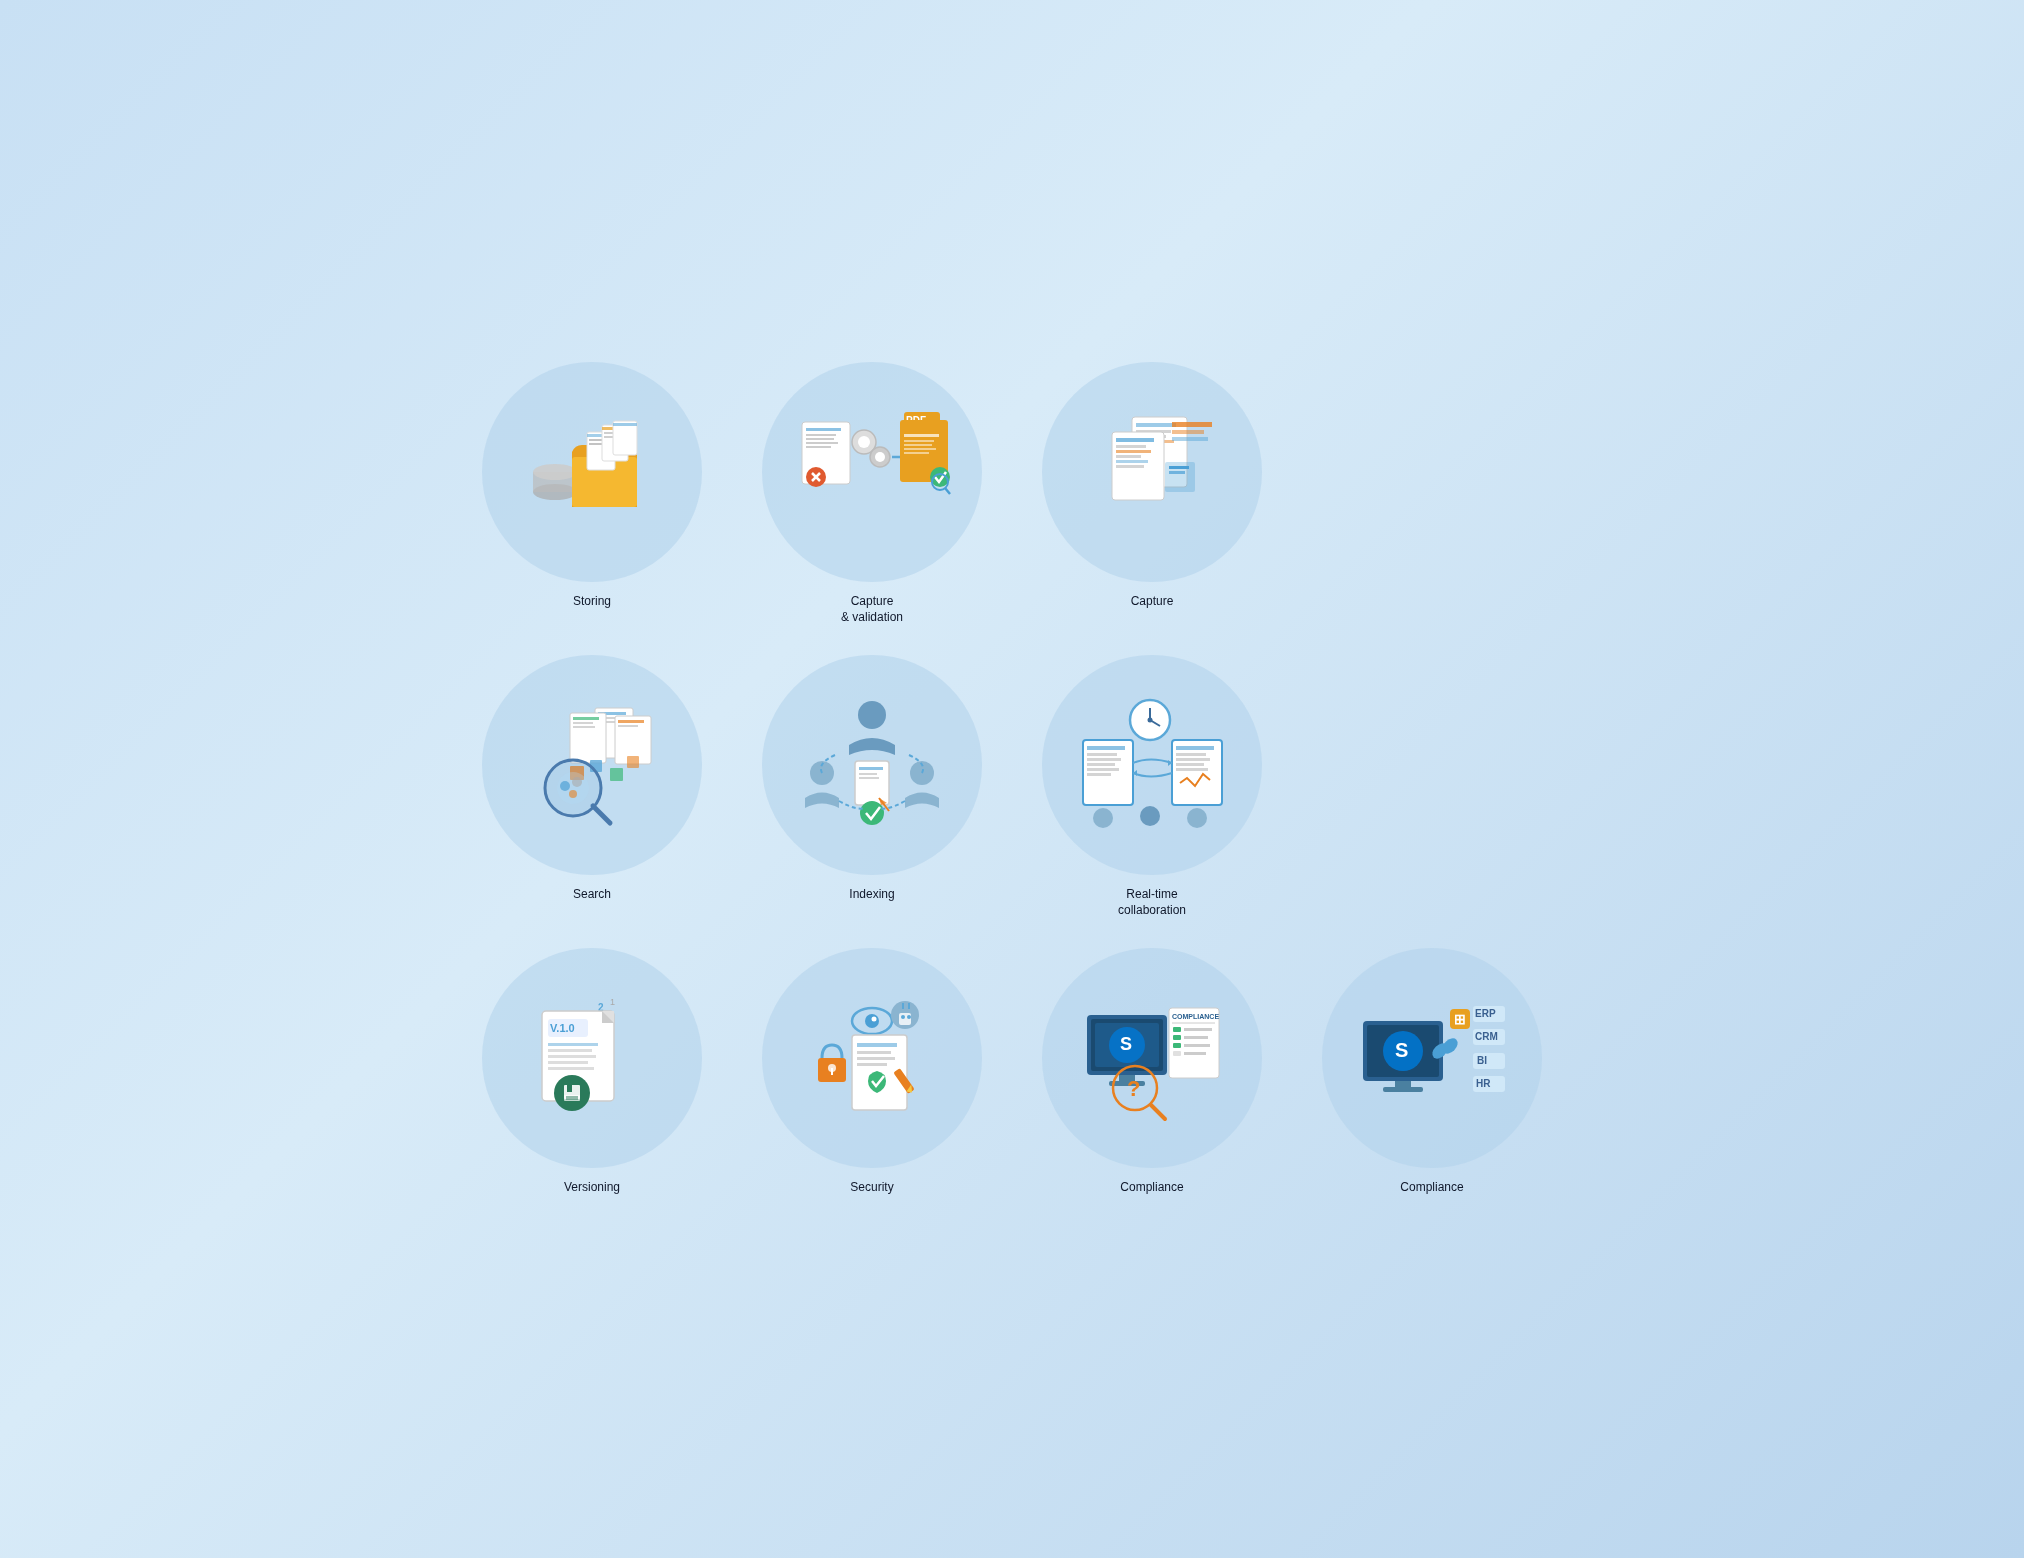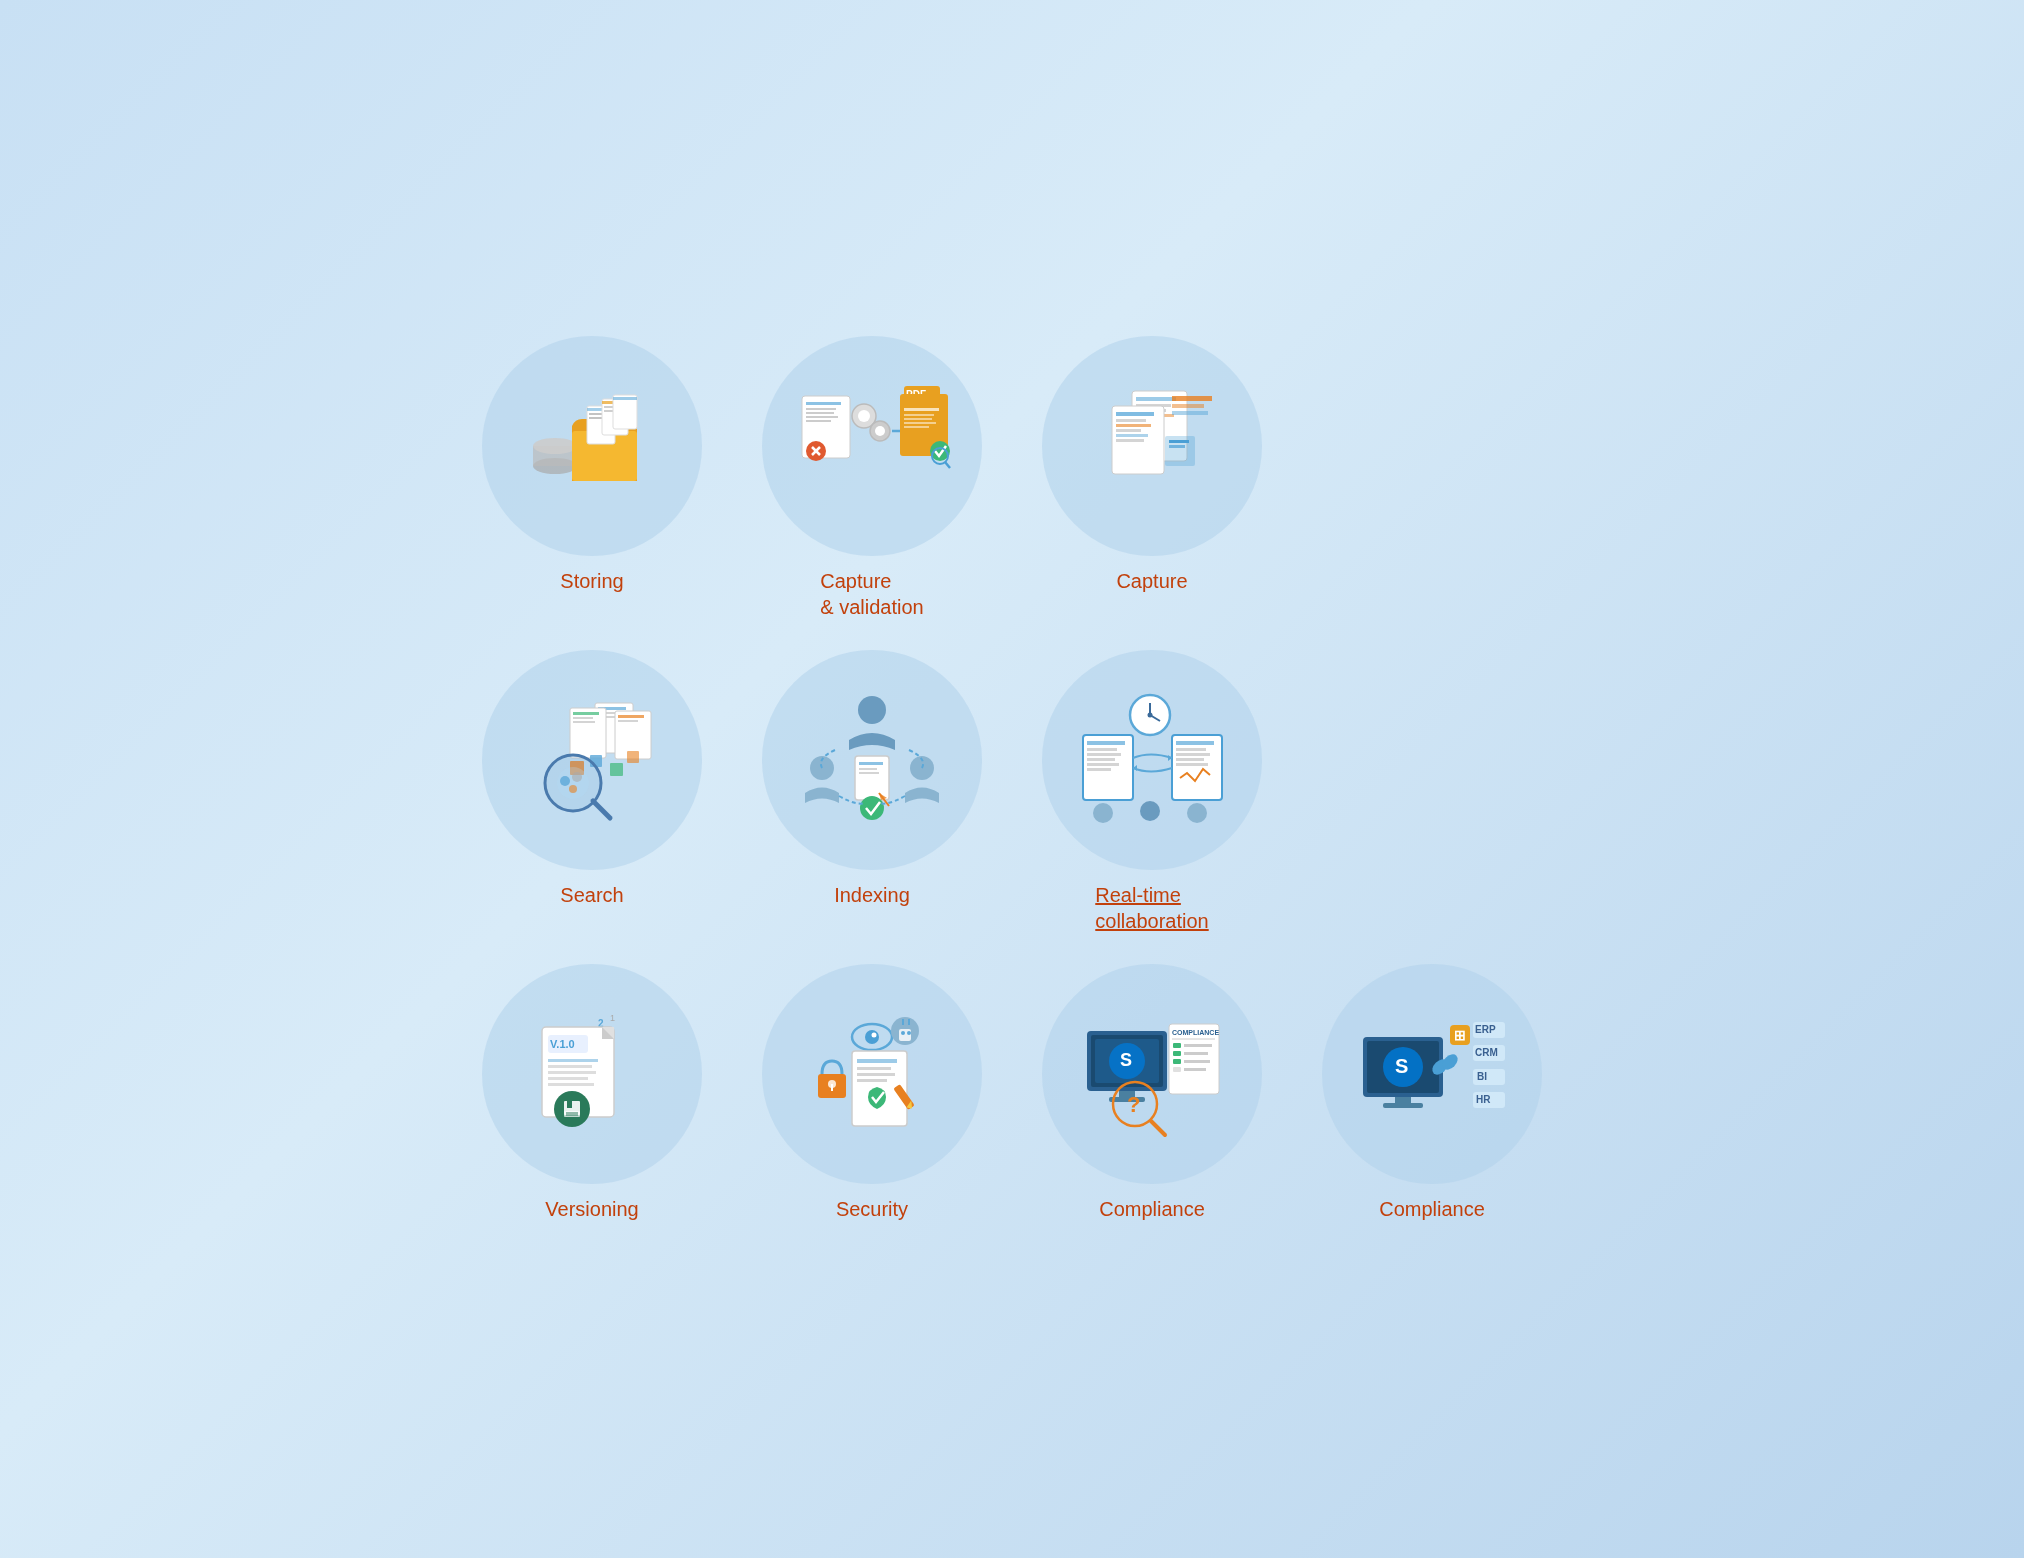--- a/index.html
+++ b/index.html
@@ -37,23 +37,23 @@
       border-radius: 50%;
       background: rgba(176, 210, 235, 0.55);
       display: flex;
       align-items: center;
       justify-content: center;
       overflow: hidden;
       position: relative;
     }
 
     .label {
-      font-size: 20px;
-      color: #c2410c;
-      text-align: left;
+      font-size: 12px;
+      color: #0f172a;
+      text-align: center;
       font-weight: 400;
       line-height: 1.3;
     }
 
     
     .icon-area {
       width: 160px;
       height: 160px;
       display: flex;
       align-items: center;
@@ -281,21 +281,21 @@
           <polygon points="62,72 58,75 62,78" fill="#5ba8d8"></polygon>
 
           <circle cx="28" cy="120" r="10" fill="#8ab4d0"></circle>
           <circle cx="75" cy="118" r="10" fill="#6a9bbf"></circle>
           <circle cx="122" cy="120" r="10" fill="#8ab4d0"></circle>
 
           <polyline points="105,85 112,80 120,88 128,76 135,82" stroke="#e88020" stroke-width="2" fill="none"></polyline>
         </svg>
       </div>
     </div>
-    <span class="label" style="white-space: pre-line; text-decoration: underline;">Real-time
+    <span class="label" style="white-space: pre-line;">Real-time
 collaboration</span>
   </div>
 
   <div style="visibility:hidden;"></div>
 
   <div class="card">
     <div class="circle">
       <div class="icon-area">
         <svg width="145" height="130" viewBox="0 0 145 130">
 

